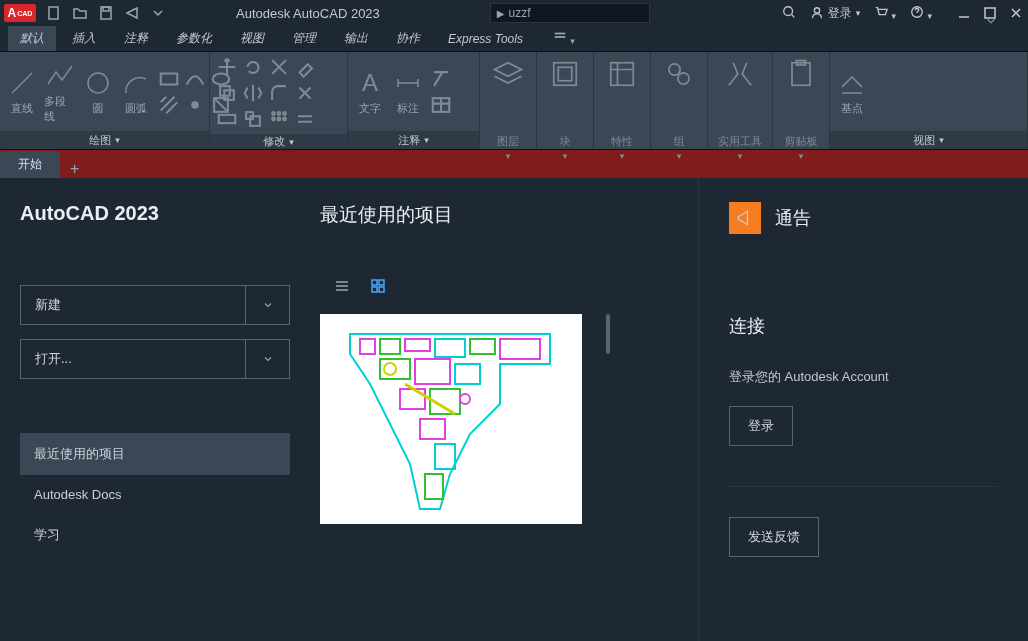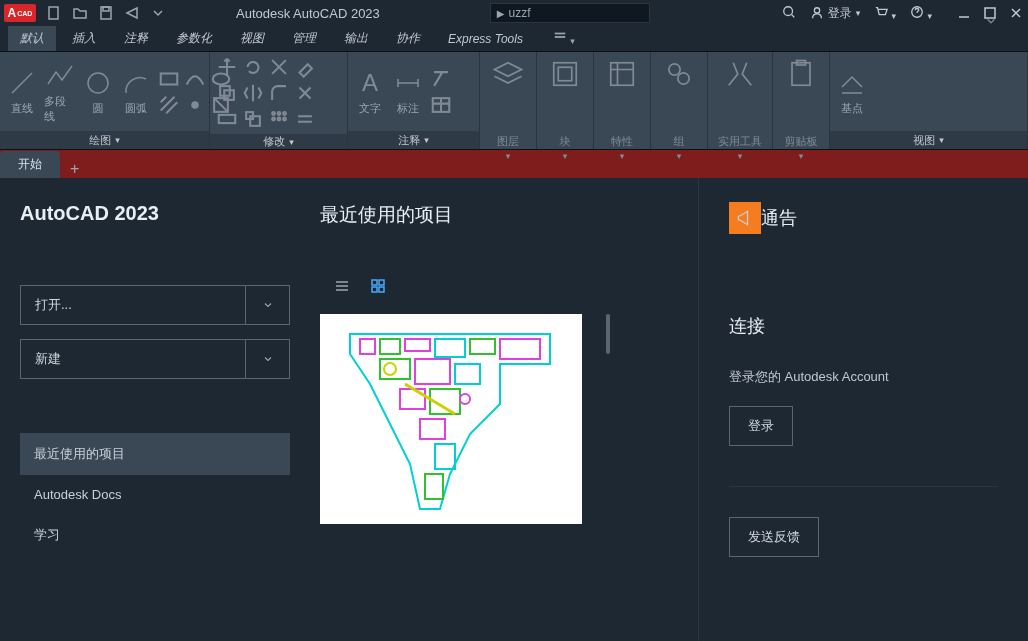--- a/index.html
+++ b/index.html
@@ -61,21 +61,21 @@
 .section-title { color: #e8eef4; font-size: 19px; margin-bottom: 50px; }
 .view-toggle { display: flex; gap: 20px; margin-bottom: 20px; padding-left: 14px; }
 .vt { width: 16px; height: 16px; color: #7a8690; }
 .vt.active { color: #4aa8ff; }
 .thumb-area { display: flex; gap: 10px; }
 .thumb { width: 262px; height: 210px; background: #fff; position: relative; overflow: hidden; }
 .thumb svg { width: 100%; height: 100%; }
 .scroll-ind { width: 4px; height: 40px; background: #5a6570; margin-left: 14px; border-radius: 2px; }
 
 .right-panel { width: 330px; padding: 24px 30px; border-left: 1px solid #2a3540; }
-.announce-head { display: flex; align-items: center; margin-bottom: 80px; }
+.announce-head { display: flex; align-items: center; gap: 14px; margin-bottom: 80px; }
 .announce-icon { width: 32px; height: 32px; background: #f57c1f; display: flex; align-items: center; justify-content: center; }
 .sect-h { color: #e8eef4; font-size: 18px; margin-bottom: 30px; }
 .sub-text { color: #c0c8d0; font-size: 13px; margin-bottom: 20px; }
 .btn-outline { border: 1px solid #5a6570; padding: 10px 18px; color: #d0d8e0; font-size: 13px; display: inline-block; margin-bottom: 40px; }
 .divider { height: 1px; background: #2a3540; margin-bottom: 30px; }
 
 svg { stroke: currentColor; fill: none; stroke-width: 1.5; }
 </style>
 </head>
 <body>
@@ -443,29 +443,29 @@
 
 <div class="doc-tabs">
   <div class="doc-tab">开始</div>
   <div class="doc-add">+</div>
 </div>
 
 <div class="start">
   <div class="sidebar">
     <div class="app-name">AutoCAD 2023</div>
     <div class="btn-split">
-      <div class="btn-main">打开...</div>
+      <div class="btn-main">新建</div>
       <div class="btn-drop">
           <svg width="12" height="12" viewBox="0 0 16 16">
             <path d="M4 6l4 4 4-4"></path>
           </svg>
         </div>
     </div>
     <div class="btn-split">
-      <div class="btn-main">新建</div>
+      <div class="btn-main">打开...</div>
       <div class="btn-drop">
           <svg width="12" height="12" viewBox="0 0 16 16">
             <path d="M4 6l4 4 4-4"></path>
           </svg>
         </div>
     </div>
     <div class="nav-list">
       <div class="nav-item active">最近使用的项目</div>
       <div class="nav-item">Autodesk Docs</div>
       <div class="nav-item">学习</div>

